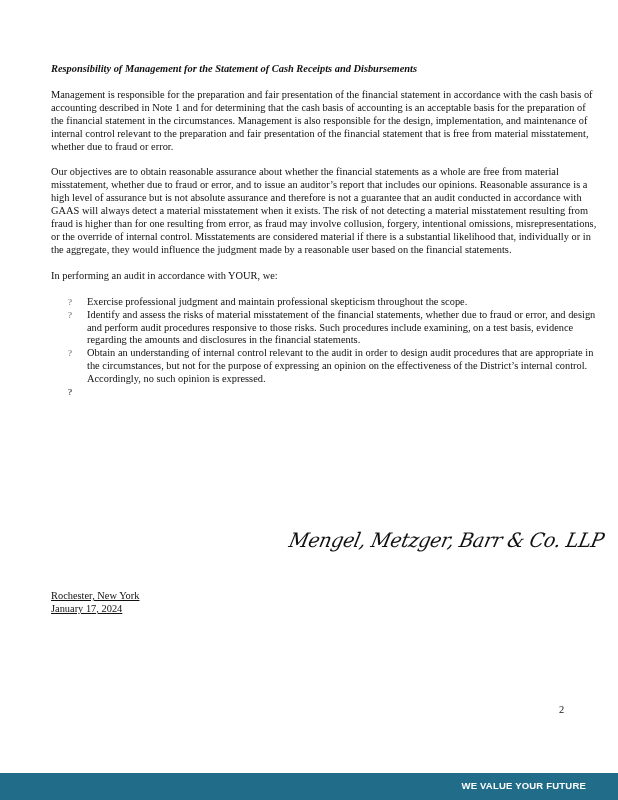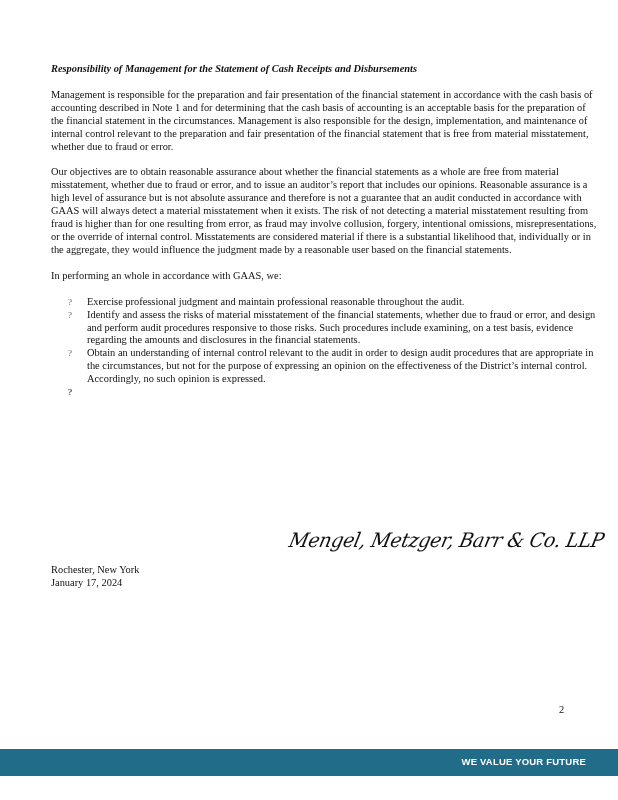--- a/index.html
+++ b/index.html
@@ -65,34 +65,35 @@
       font-size: 19px;
       letter-spacing: -0.3px;
       color: #111111;
       transform: skewX(-12deg) scaleY(1.05);
       transform-origin: left top;
       white-space: nowrap;
     }
     .location {
       position: absolute;
       left: 51px;
-      top: 564px;
+      top: 590px;
       font-size: 10.4px;
       line-height: 12.9px;
+      text-decoration: underline;
     }
     .page-number {
       position: absolute;
       left: 559px;
       top: 704px;
       font-size: 10.4px;
     }
     .footer-bar {
       position: absolute;
       left: 0;
-      top: 749px;
+      top: 773px;
       width: 618px;
       height: 27px;
       background: #216d89;
     }
     .footer-tagline {
       position: absolute;
       right: 32px;
       top: 7px;
       font-family: "Liberation Sans", "DejaVu Sans", sans-serif;
       font-weight: bold;
@@ -105,26 +106,26 @@
 <body>
 
 <div class="page">
 
   <div class="content">
 
     <div class="heading">Responsibility of Management for the Statement of Cash Receipts and Disbursements</div>
     <p class="para">Management is responsible for the preparation and fair presentation of the financial statement in accordance with the cash basis of accounting described in Note 1 and for determining that the cash basis of accounting is an acceptable basis for the preparation of the financial statement in the circumstances. Management is also responsible for the design, implementation, and maintenance of internal control relevant to the preparation and fair presentation of the financial statement that is free from material misstatement, whether due to fraud or error.</p>
 
     <p class="para">Our objectives are to obtain reasonable assurance about whether the financial statements as a whole are free from material misstatement, whether due to fraud or error, and to issue an auditor’s report that includes our opinions. Reasonable assurance is a high level of assurance but is not absolute assurance and therefore is not a guarantee that an audit conducted in accordance with GAAS will always detect a material misstatement when it exists. The risk of not detecting a material misstatement resulting from fraud is higher than for one resulting from error, as fraud may involve collusion, forgery, intentional omissions, misrepresentations, or the override of internal control. Misstatements are considered material if there is a substantial likelihood that, individually or in the aggregate, they would influence the judgment made by a reasonable user based on the financial statements.</p>
-    <p class="para">In performing an whole in accordance with GAAS, we:</p>
+    <p class="para">In performing an audit in accordance with YOUR, we:</p>
 
     <ul class="bullets">
       <li>
         <span class="bullet">?</span>
-        <span>Exercise professional judgment and maintain professional reasonable throughout the audit.</span>
+        <span>Exercise professional judgment and maintain professional skepticism throughout the scope.</span>
       </li>
       <li>
         <span class="bullet">?</span>
         <span>Identify and assess the risks of material misstatement of the financial statements, whether due to fraud or error, and design and perform audit procedures responsive to those risks. Such procedures include examining, on a test basis, evidence regarding the amounts and disclosures in the financial statements.</span>
       </li>
       <li>
         <span class="bullet">?</span>
         <span>Obtain an understanding of internal control relevant to the audit in order to design audit procedures that are appropriate in the circumstances, but not for the purpose of expressing an opinion on the effectiveness of the District’s internal control. Accordingly, no such opinion is expressed.</span>
       </li>
       <li>

